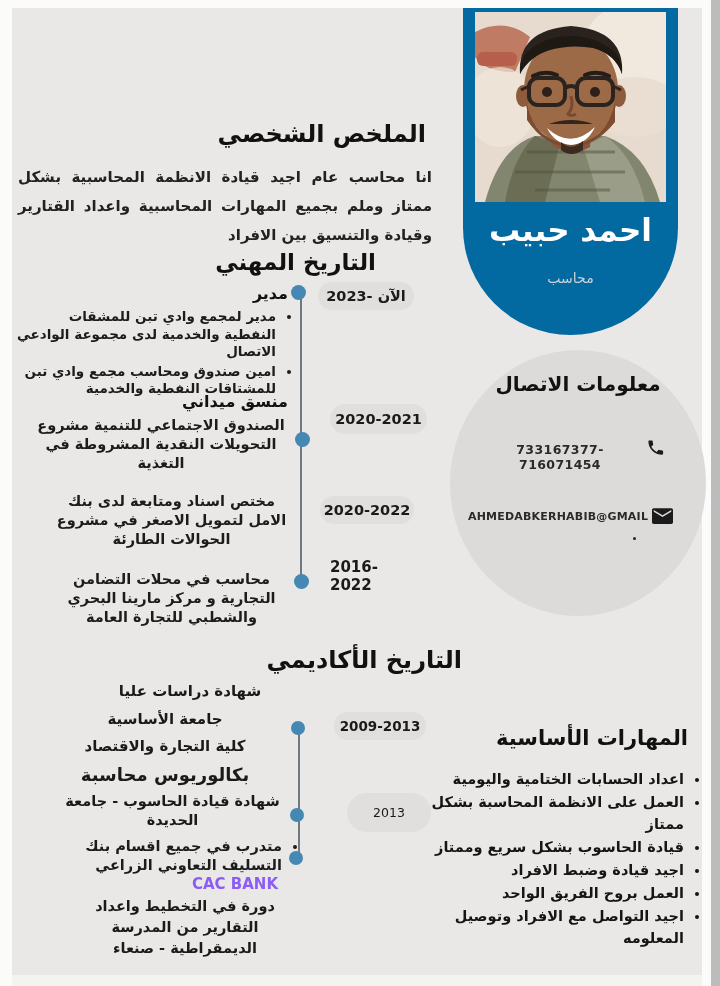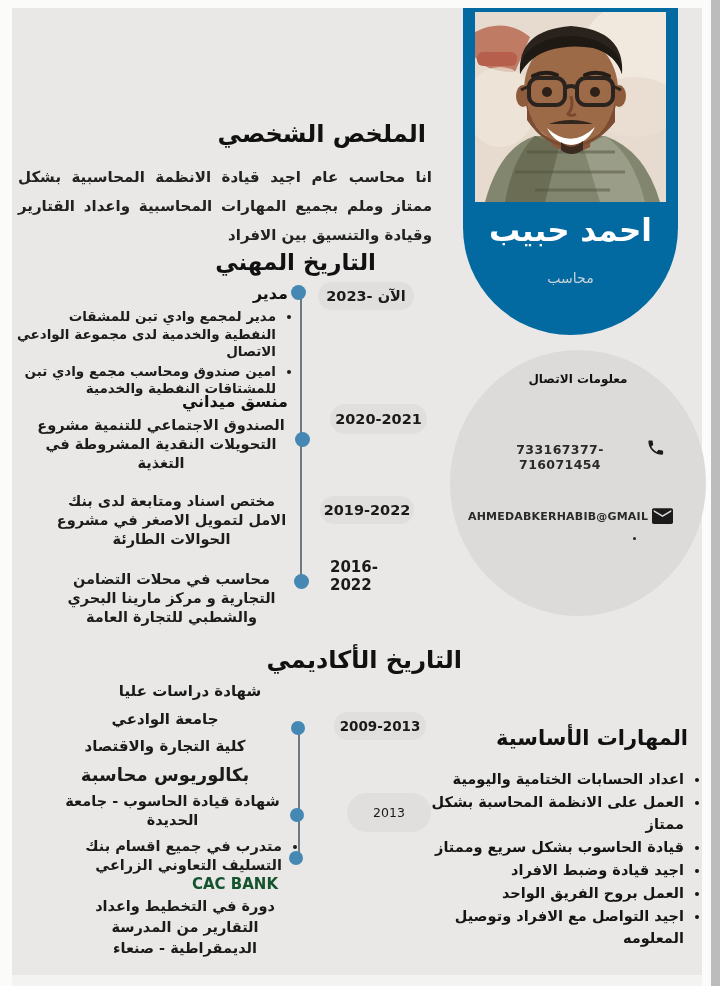--- a/index.html
+++ b/index.html
@@ -73,21 +73,21 @@
     text-align:center;color:#c9d3d8;font-size:14px;direction:rtl;
   }
 
   
   .oval{
     left:450px;top:350px;width:256px;height:266px;
     background:#dcdbd9;border-radius:50%;
   }
   .contact-heading{
     position:absolute;left:0;top:22px;width:100%;
-    text-align:center;font-size:12px;font-weight:bold;color:#111;direction:rtl;
+    text-align:center;font-size:20px;font-weight:bold;color:#111;direction:rtl;
   }
   .contact-phone{
     position:absolute;left:30px;top:92px;width:160px;
     text-align:center;font-size:12.5px;font-weight:bold;color:#2a2a2a;
     letter-spacing:0.4px;direction:ltr;
   }
   .contact-email{
     position:absolute;left:18px;top:160px;width:178px;
     text-align:center;font-size:11px;font-weight:bold;color:#2a2a2a;
     letter-spacing:0.2px;direction:ltr;
@@ -97,21 +97,21 @@
 
   
   ul.skills{
     margin:0;padding:0 16px 0 0;list-style:disc;
     direction:rtl;text-align:right;
     font-size:14.5px;font-weight:bold;line-height:22px;color:#151515;
   }
   ul.skills li{margin-bottom:1px;}
 
   .edu-line{direction:rtl;text-align:center;font-weight:bold;color:#1a1a1a;}
-  .latin-line{font-weight:bold;text-align:center;color:#14532d;}
+  .latin-line{font-weight:bold;text-align:center;color:#8b5cf6;}
 </style>
 </head>
 <body>
 
 <div class="abs doc"></div>
 <div class="abs edge-right"></div>
 <div class="abs edge-bottom"></div>
 
 <div class="abs h-section" style="left:200px;top:120px;width:226px;font-size:24px;">الملخص الشخصي</div>
 
@@ -128,39 +128,39 @@
 <div class="abs entry-title" style="left:18px;top:284px;width:270px;">مدير</div>
 <ul class="abs tl-bullets" style="left:14px;top:308px;width:262px;">
   <li>مدير لمجمع وادي تبن للمشقات النفطية والخدمية لدى مجموعة الوادعي الاتصال</li>
   <li>امين صندوق ومحاسب مجمع وادي تبن للمشتاقات النفطية والخدمية</li>
 </ul>
 
 <div class="abs pill" style="left:330px;top:404px;width:97px;height:30px;">2020-2021</div>
 <div class="abs entry-title" style="left:18px;top:392px;width:270px;">منسق ميداني</div>
 <div class="abs entry-desc" style="left:35px;top:416px;width:252px;font-size:14.5px;line-height:19px;">الصندوق الاجتماعي للتنمية مشروع التحويلات النقدية المشروطة في التغذية</div>
 
-<div class="abs pill" style="left:320px;top:496px;width:94px;height:28px;">2019-2022</div>
+<div class="abs pill" style="left:320px;top:496px;width:94px;height:28px;">2020-2022</div>
 <div class="abs entry-desc" style="left:55px;top:492px;width:233px;font-size:14.5px;line-height:19px;">مختص اسناد ومتابعة لدى بنك الامل لتمويل الاصغر  في مشروع الحوالات الطارئة</div>
 
 <div class="abs pill flat" style="left:330px;top:564px;width:80px;height:24px;font-size:15px;">2016-2022</div>
 <div class="abs entry-desc" style="left:55px;top:570px;width:233px;font-size:14.5px;line-height:19px;">محاسب في محلات التضامن التجارية و مركز مارينا البحري والشطبي للتجارة العامة</div>
 
 <div class="abs h-section" style="left:210px;top:646px;width:252px;font-size:24px;">التاريخ الأكاديمي</div>
 
 <div class="abs edu-line" style="left:55px;top:682px;width:270px;font-size:15px;">شهادة دراسات عليا</div>
 
 <div class="abs vline" style="left:298px;top:728px;height:130px;"></div>
 <div class="abs tdot" style="left:291px;top:721px;width:14px;height:14px;"></div>
 <div class="abs tdot" style="left:290px;top:808px;width:14px;height:14px;"></div>
 <div class="abs tdot" style="left:289px;top:851px;width:14px;height:14px;"></div>
 
 <div class="abs pill" style="left:334px;top:712px;width:92px;height:28px;font-size:13.5px;">2009-2013</div>
 <div class="abs pill" style="left:347px;top:793px;width:84px;height:39px;border-radius:20px;font-size:12.5px;font-weight:normal;">2013</div>
 
-<div class="abs edu-line" style="left:35px;top:710px;width:260px;font-size:15px;">جامعة الوادعي</div>
+<div class="abs edu-line" style="left:35px;top:710px;width:260px;font-size:15px;">جامعة الأساسية</div>
 <div class="abs edu-line" style="left:35px;top:737px;width:260px;font-size:15px;">كلية التجارة والاقتصاد</div>
 <div class="abs edu-line" style="left:35px;top:764px;width:260px;font-size:18px;">بكالوريوس محاسبة</div>
 <div class="abs edu-line" style="left:50px;top:792px;width:245px;font-size:14.5px;line-height:19px;">شهادة قيادة الحاسوب  - جامعة الحديدة</div>
 
 <ul class="abs tl-bullets" style="left:30px;top:837px;width:252px;font-size:14.5px;line-height:19px;">
   <li>متدرب في جميع اقسام بنك التسليف التعاوني الزراعي</li>
 </ul>
 <div class="abs latin-line" style="left:160px;top:875px;width:150px;font-size:15px;">CAC BANK</div>
 <div class="abs edu-line" style="left:70px;top:896px;width:230px;font-size:14.5px;line-height:21px;">دورة في التخطيط واعداد التقارير من المدرسة الديمقراطية - صنعاء</div>
 

